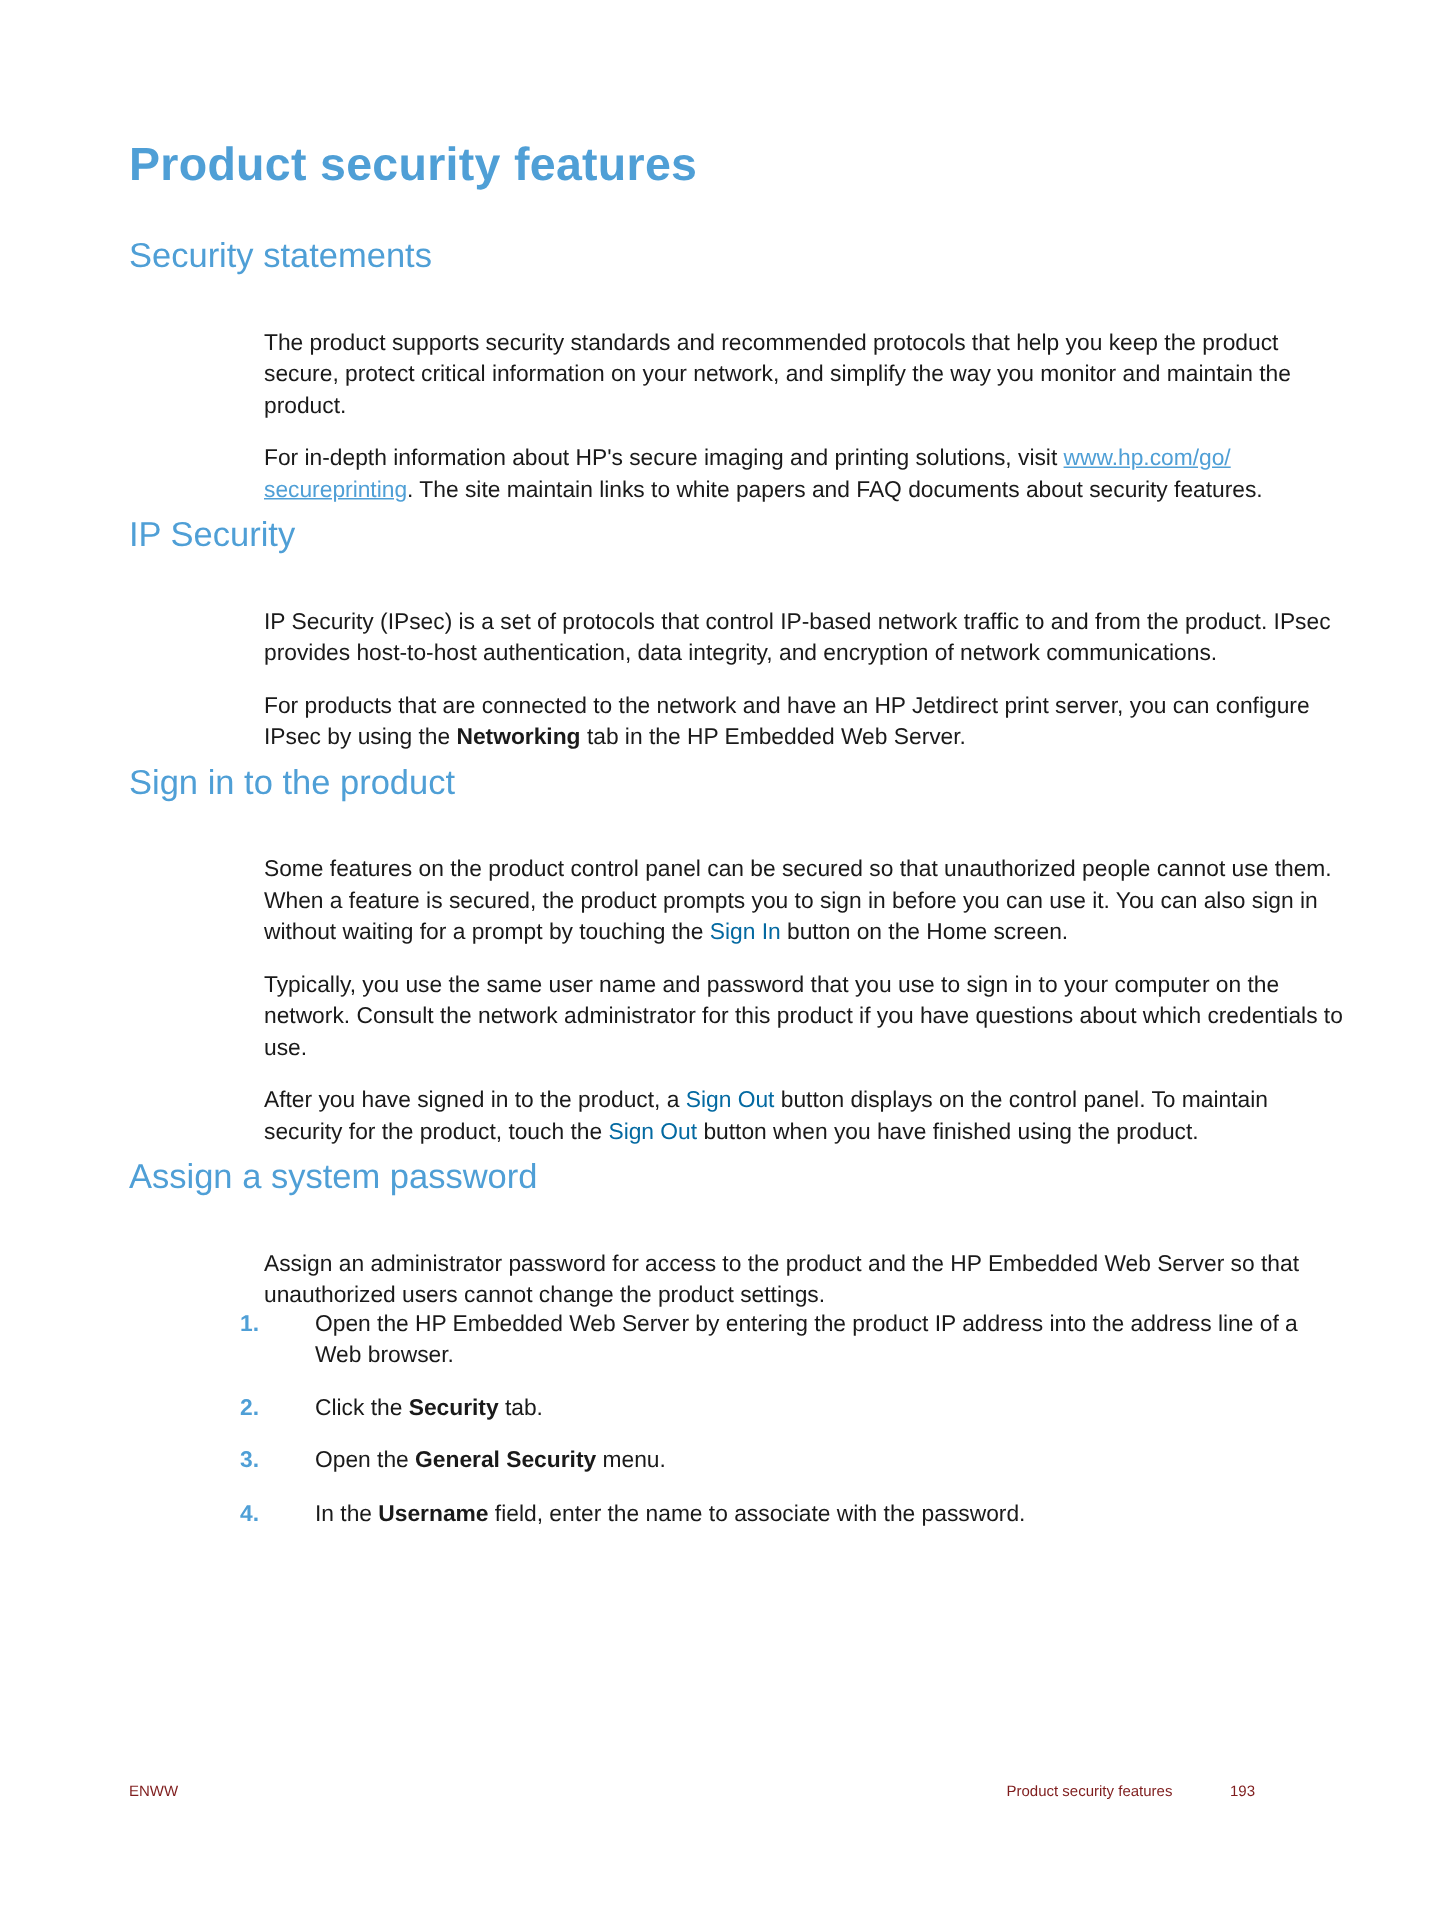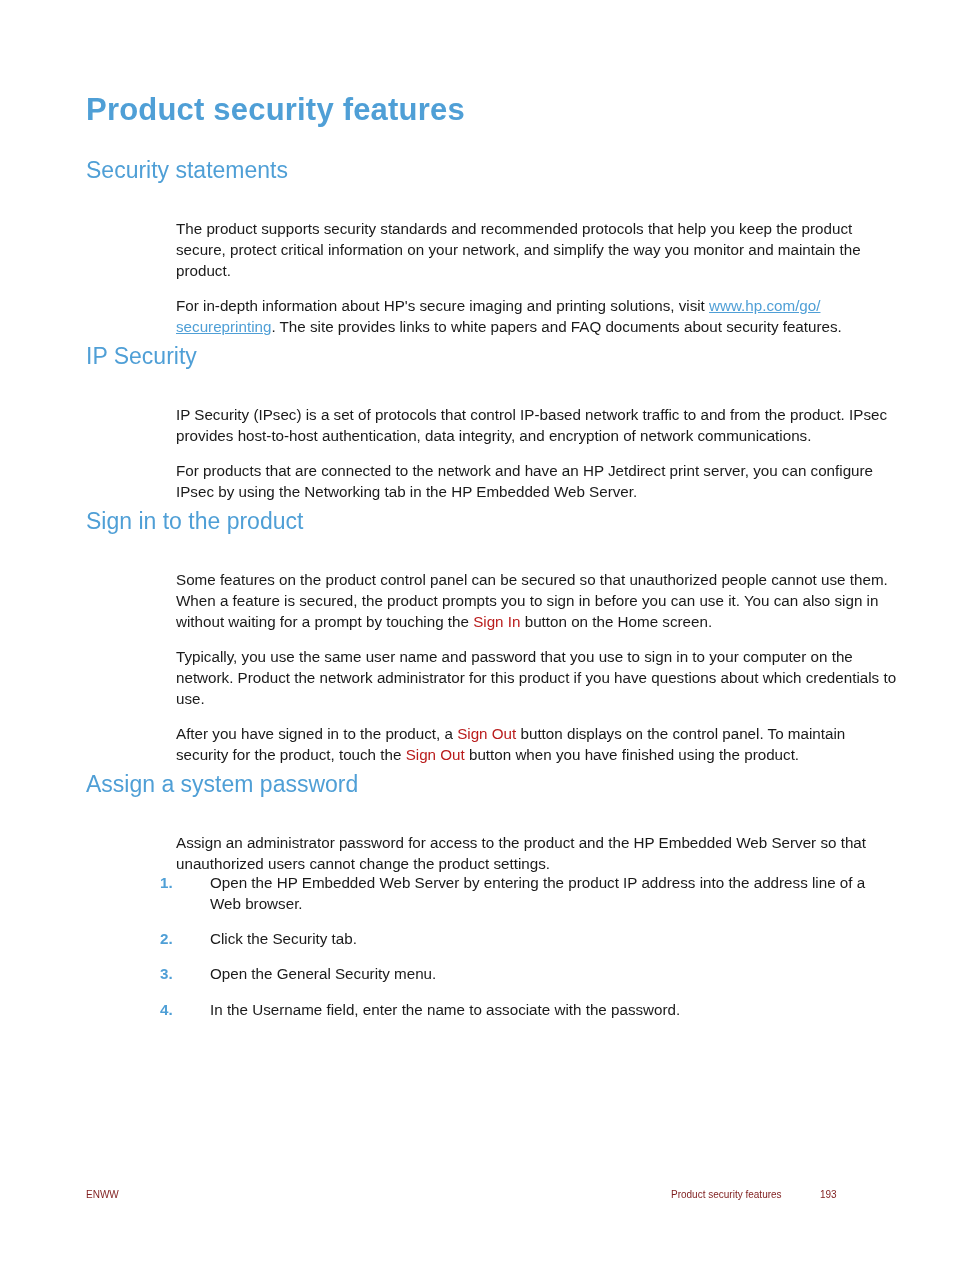--- a/index.html
+++ b/index.html
@@ -6,43 +6,43 @@
   body { width: 954px; height: 1270px; position: relative; overflow: hidden;
          font-family: "Liberation Sans", "DejaVu Sans", sans-serif; color: #1a1a1a; }
   .h1 { position: absolute; left: 86px; top: 92px; margin: 0;
         font-size: 31px; font-weight: bold; color: #4f9fd6; letter-spacing: 0.2px; }
   .h2 { position: absolute; left: 86px; margin: 0;
         font-size: 23px; font-weight: normal; color: #4f9fd6; }
   .p { position: absolute; left: 160px; width: 725px; margin: 16px;
        font-size: 15.2px; line-height: 21px; color: #1a1a1a; }
   .link { color: #4f9fd6; }
   .link.u { text-decoration: underline; }
-  .blue { color: #b91c1c; }
-  b { font-weight: normal; }
+  .blue { color: #0369a1; }
+  b { font-weight: bold; }
   .step { position: absolute; left: 160px; width: 725px; font-size: 15.2px; line-height: 21px; }
   .step .num { position: absolute; left: 0; top: 0; color: #4f9fd6; font-weight: bold; }
   .step .txt { display: block; margin-left: 50px; }
   .footer { position: absolute; top: 1189px; font-size: 10px; color: #7f1d1d; }
 </style>
 </head>
 <body>
 
 <h1 class="h1">Product security features</h1>
 
 <h2 class="h2" style="top:157px">Security statements</h2>
 <p class="p" style="top:202px">The product supports security standards and recommended protocols that help you keep the product secure, protect critical information on your network, and simplify the way you monitor and maintain the product.</p>
-<p class="p" style="top:279px"><span>For in-depth information about HP's secure imaging and printing solutions, visit </span><a class="link u">www.hp.com/go/ secureprinting</a><span>. The site provides links to white papers and FAQ documents about security features.</span></p>
+<p class="p" style="top:279px"><span>For in-depth information about HP's secure imaging and printing solutions, visit </span><a class="link u">www.hp.com/go/ secureprinting</a><span>. The site maintain links to white papers and FAQ documents about security features.</span></p>
 
 <h2 class="h2" style="top:343px">IP Security</h2>
 <p class="p" style="top:388px">IP Security (IPsec) is a set of protocols that control IP-based network traffic to and from the product. IPsec provides host-to-host authentication, data integrity, and encryption of network communications.</p>
 <p class="p" style="top:444px"><span>For products that are connected to the network and have an HP Jetdirect print server, you can configure IPsec by using the </span><b>Networking</b><span> tab in the HP Embedded Web Server.</span></p>
 
 <h2 class="h2" style="top:508px">Sign in to the product</h2>
 <p class="p" style="top:553px"><span>Some features on the product control panel can be secured so that unauthorized people cannot use them. When a feature is secured, the product prompts you to sign in before you can use it. You can also sign in without waiting for a prompt by touching the </span><span class="blue">Sign In</span><span> button on the Home screen.</span></p>
-<p class="p" style="top:630px">Typically, you use the same user name and password that you use to sign in to your computer on the network. Product the network administrator for this product if you have questions about which credentials to use.</p>
+<p class="p" style="top:630px">Typically, you use the same user name and password that you use to sign in to your computer on the network. Consult the network administrator for this product if you have questions about which credentials to use.</p>
 <p class="p" style="top:707px"><span>After you have signed in to the product, a </span><span class="blue">Sign Out</span><span> button displays on the control panel. To maintain security for the product, touch the </span><span class="blue">Sign Out</span><span> button when you have finished using the product.</span></p>
 
 <h2 class="h2" style="top:771px">Assign a system password</h2>
 <p class="p" style="top:816px">Assign an administrator password for access to the product and the HP Embedded Web Server so that unauthorized users cannot change the product settings.</p>
 
 <div class="step" style="top:872px">
   <span class="num">1.</span>
   <span class="txt"><span>Open the HP Embedded Web Server by entering the product IP address into the address line of a Web browser.</span></span>
 </div>
 <div class="step" style="top:928px">

